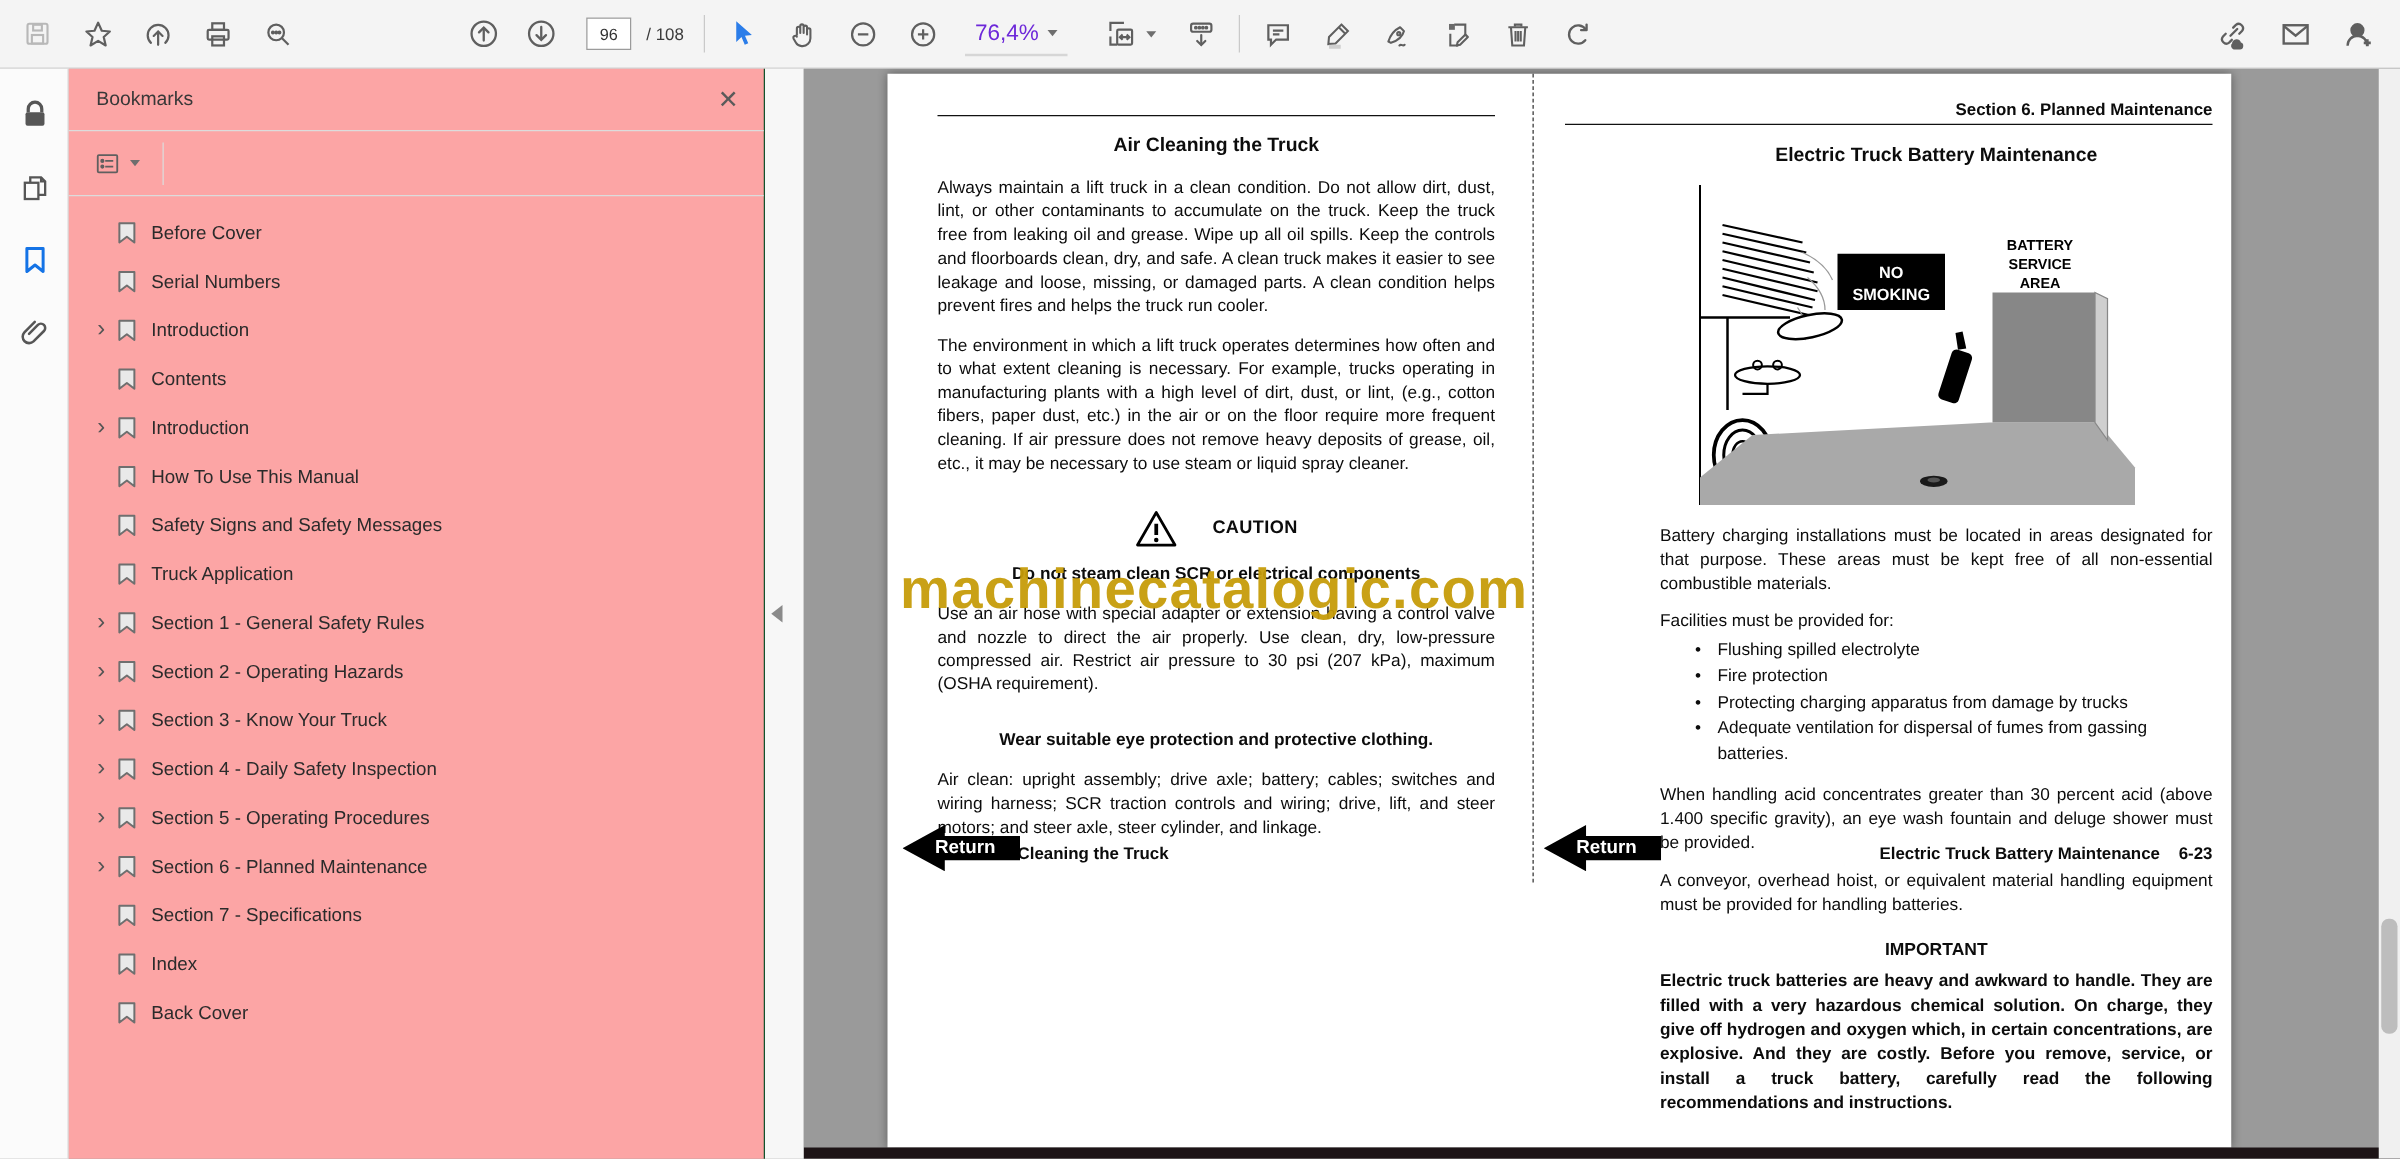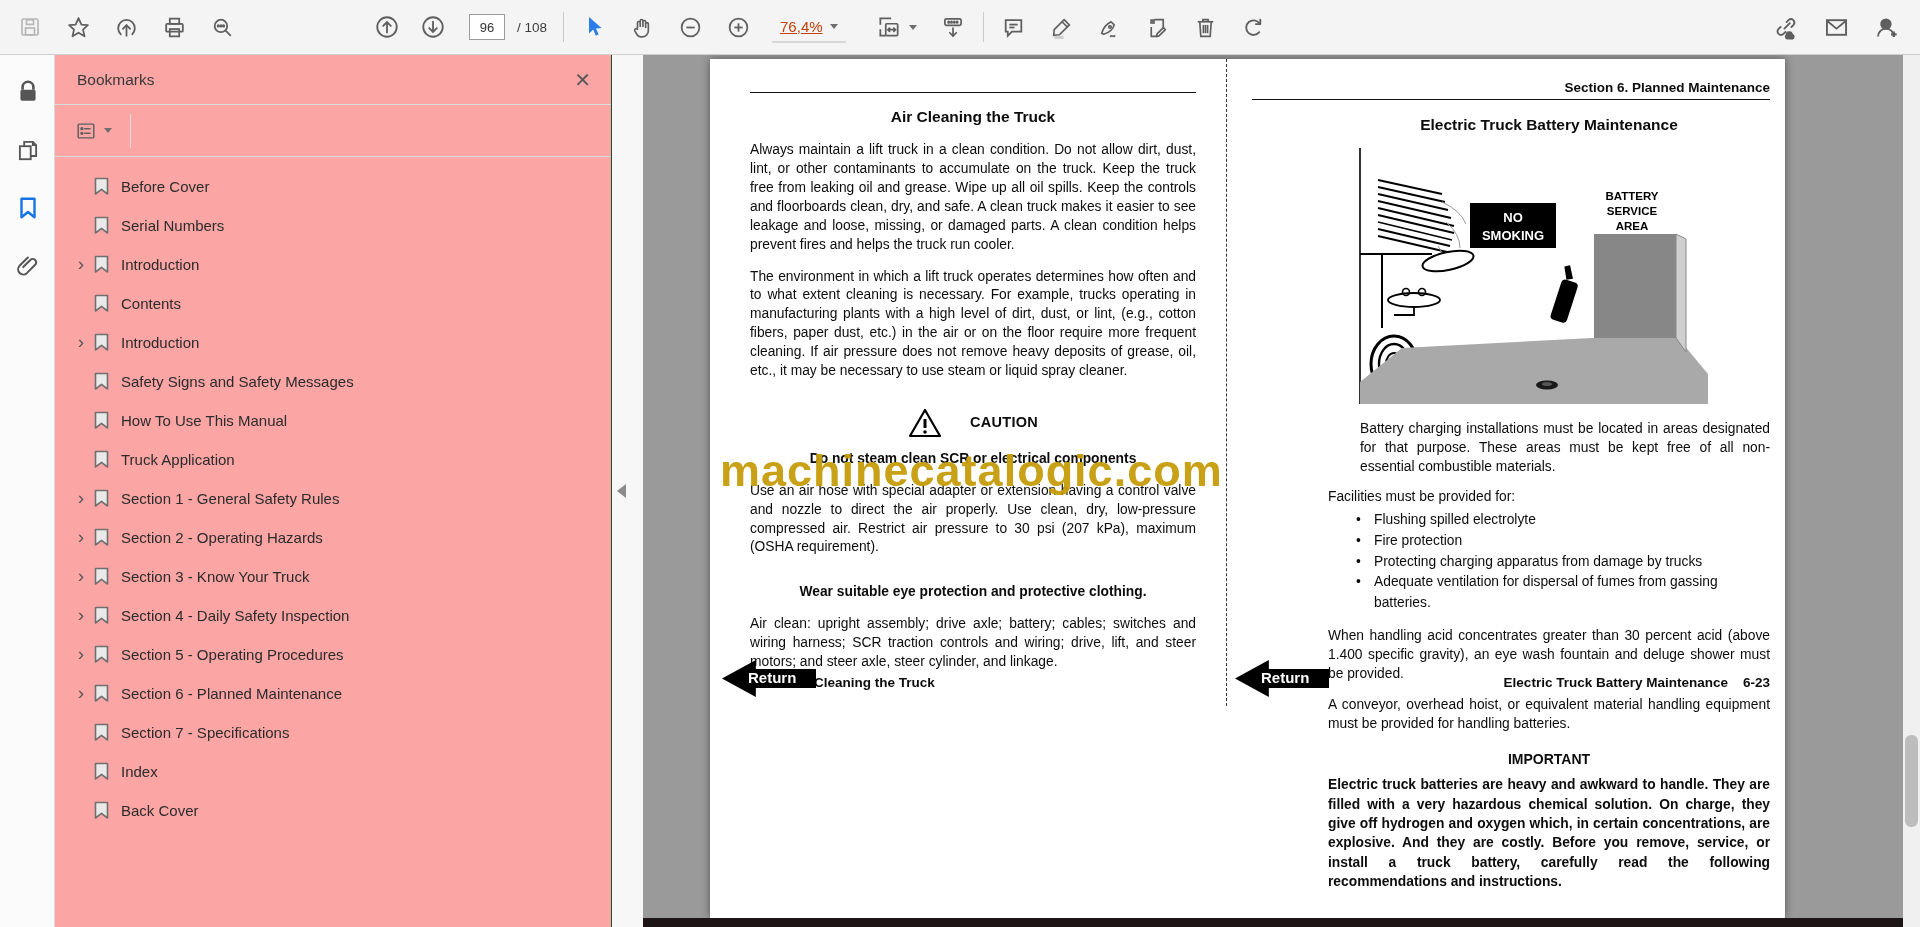--- a/index.html
+++ b/index.html
@@ -13,21 +13,21 @@
   .tb-group { display:flex; align-items:center; }
   .tb-btn { width:40px; height:40px; display:flex; align-items:center; justify-content:center;
             cursor:pointer; border-radius:3px; flex:none; }
   .tb-btn svg { display:block; }
   .tb-sep { width:1px; height:30px; background:#c9c9c9; margin:0 10px; flex:none; }
   .pagebox { width:36px; height:26px; border:1px solid #9b9b9b; background:#fff;
              font-size:13px; color:#333; text-align:center; margin:0 6px 0 10px; }
   .pagetotal { font-size:13.5px; color:#3c3c3c; margin-right:6px; white-space:nowrap; }
   .dd { display:flex; align-items:center; gap:7px; padding:6px 8px; cursor:pointer;
         border-bottom:2px solid #d6d6d6; }
-  .dd .lbl { font-size:15px; color:#c2410c;text-decoration:underline; }
+  .dd .lbl { font-size:18px; color:#6d28d9; }
   .caret { width:0; height:0; border-left:4px solid transparent; border-right:4px solid transparent;
            border-top:5px solid #6e6e6e; }
 
   
   .rail { position:absolute; left:0; top:55px; width:55px; height:872px; background:#fbfbfb;
           border-right:1px solid #d8d8d8; }
   .rail-btn { width:55px; height:50px; display:flex; align-items:center; justify-content:center;
               cursor:pointer; }
 
   
@@ -370,29 +370,29 @@
           <path d="M2.5 1.5 h12 V17 l-6-4.6 -6 4.6 z" fill="#e9e9e9" stroke="#6f6f6f" stroke-width="1.6" stroke-linejoin="round"></path>
         </svg>
         <span class="bm-label">Introduction</span>
       </div>
 
       <div class="bm-item">
         <span class="bm-chev" style="visibility: hidden;">›</span>
         <svg class="bm-flag" width="17" height="19" viewBox="0 0 17 19">
           <path d="M2.5 1.5 h12 V17 l-6-4.6 -6 4.6 z" fill="#e9e9e9" stroke="#6f6f6f" stroke-width="1.6" stroke-linejoin="round"></path>
         </svg>
+        <span class="bm-label">How To Use This Manual</span>
+      </div>
+
+      <div class="bm-item">
+        <span class="bm-chev" style="visibility: hidden;">›</span>
+        <svg class="bm-flag" width="17" height="19" viewBox="0 0 17 19">
+          <path d="M2.5 1.5 h12 V17 l-6-4.6 -6 4.6 z" fill="#e9e9e9" stroke="#6f6f6f" stroke-width="1.6" stroke-linejoin="round"></path>
+        </svg>
         <span class="bm-label">Safety Signs and Safety Messages</span>
-      </div>
-
-      <div class="bm-item">
-        <span class="bm-chev" style="visibility: hidden;">›</span>
-        <svg class="bm-flag" width="17" height="19" viewBox="0 0 17 19">
-          <path d="M2.5 1.5 h12 V17 l-6-4.6 -6 4.6 z" fill="#e9e9e9" stroke="#6f6f6f" stroke-width="1.6" stroke-linejoin="round"></path>
-        </svg>
-        <span class="bm-label">How To Use This Manual</span>
       </div>
 
       <div class="bm-item">
         <span class="bm-chev" style="visibility: hidden;">›</span>
         <svg class="bm-flag" width="17" height="19" viewBox="0 0 17 19">
           <path d="M2.5 1.5 h12 V17 l-6-4.6 -6 4.6 z" fill="#e9e9e9" stroke="#6f6f6f" stroke-width="1.6" stroke-linejoin="round"></path>
         </svg>
         <span class="bm-label">Truck Application</span>
       </div>
 
@@ -562,21 +562,21 @@
 
         <g transform="rotate(18 222 158)">
           <rect x="214" y="138" width="17" height="42" rx="4" fill="#000"></rect>
           <path d="M218 138 l-6 -12 l5 -3 l7 12 z" fill="#000"></path>
         </g>
 
         <ellipse cx="205" cy="243" rx="11" ry="4.5" fill="#1a1a1a"></ellipse>
         <ellipse cx="205" cy="242" rx="5" ry="2" fill="#555"></ellipse>
       </svg>
 
-      <p class="p-just" style="margin-top:6px;margin-left:32px;">Battery charging installations must be located in areas designated for that purpose. These areas must be kept free of all non-essential combustible materials.</p>
+      <p class="p-just" style="margin-top:6px;">Battery charging installations must be located in areas designated for that purpose. These areas must be kept free of all non-essential combustible materials.</p>
       <p style="margin-top:12px;">Facilities must be provided for:</p>
 
       <div class="bullets">
 
           <div class="bullet-row">
             <span class="bullet-dot">•</span>
             <span>Flushing spilled electrolyte</span>
           </div>
 
           <div class="bullet-row">

